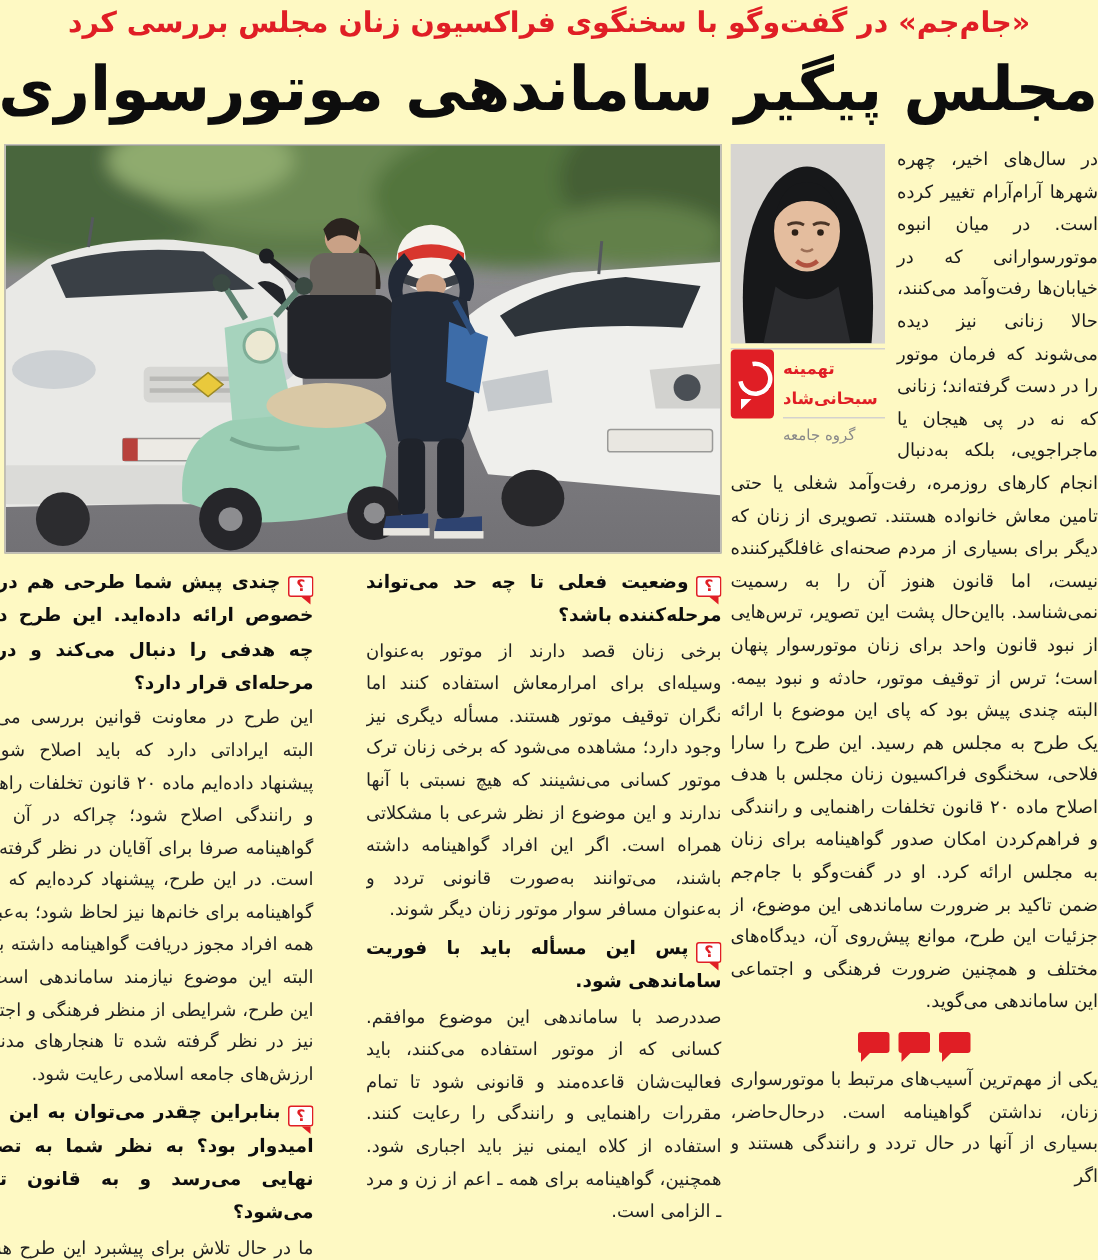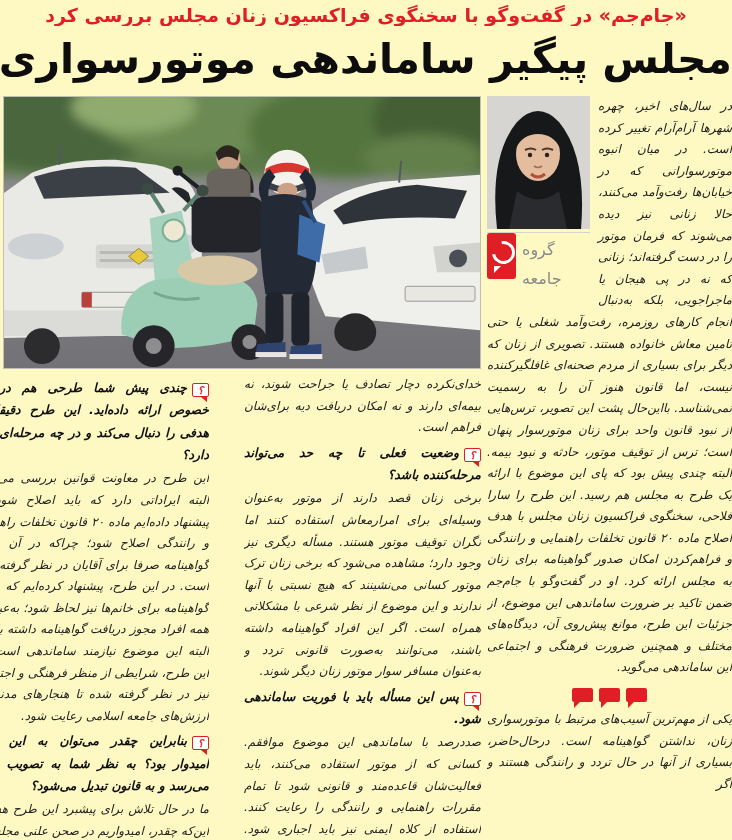--- a/index.html
+++ b/index.html
@@ -24,39 +24,39 @@
   .photo-frame {
     position:absolute; top:96px; right:251px; left:3px; height:273px;
     border:1px solid #c2bfba; background:#888; overflow:hidden;
   }
   .photo-frame svg { display:block; width:100%; height:100%; }
   
   .col { position:absolute; overflow:hidden; font-size:12px; line-height:1.8; text-align:justify; }
   .col-right  { top:96px;  right:0;     width:245px; height:744px; }
   .col-middle { top:374px; right:251px; width:237px; height:466px; }
   .col-left   { top:374px; right:523px; width:237px; height:466px; }
-  .col p { margin-bottom:2px;font-style:italic; }
+  .col p { margin-bottom:2px; }
   
   .reporter-block { float:left; width:103px; margin-right:8px; margin-bottom:4px; }
   .portrait { width:103px; height:133px; background:#d8d6d2; overflow:hidden; }
   .portrait svg { display:block; width:100%; height:100%; }
   .byline { display:flex; flex-direction:row-reverse; margin-top:3px; border-top:1px solid #d4d2ce; }
   .brand-logo { width:29px; height:46px; background:var(--red,#e01e25); border-radius:3px; position:relative; flex:0 0 auto; margin-right:4px; }
   .brand-logo::before {
     content:""; position:absolute; top:8px; left:5px; width:17px; height:17px;
     border:3.5px solid #fff; border-radius:50%; border-left-color:transparent;
     transform:rotate(35deg);
   }
   .brand-logo::after {
     content:""; position:absolute; bottom:6px; left:7px; width:0; height:0;
     border-top:7px solid #fff; border-right:7px solid transparent;
   }
   .byline-texts { flex:1; text-align:left; direction:rtl; padding-left:2px; }
   .reporter-name { color:var(--red,#e01e25); font-size:11px; font-weight:bold; padding:3px 0 2px; border-bottom:1px solid #d4d2ce; }
-  .reporter-group { color:#8a8a8a; font-size:16px; padding-top:3px; }
+  .reporter-group { color:#8a8a8a; font-size:10px; padding-top:3px; }
   
   .q-icon {
     display:inline-block; width:17px; height:14px; margin-left:5px;
     border:1.6px solid var(--red,#e01e25); border-radius:2px; position:relative;
     color:var(--red,#e01e25); font-size:10.5px; font-weight:bold; line-height:12px;
     text-align:center; vertical-align:-2px; background:#fff;
   }
   .q-icon::after {
     content:""; position:absolute; right:1px; bottom:-6px; width:0; height:0;
     border-top:5px solid var(--red,#e01e25); border-left:6px solid transparent;
@@ -189,33 +189,33 @@
           <circle cx="43" cy="59" r="2.2" fill="#2c2017"></circle>
           <circle cx="60" cy="59" r="2.2" fill="#2c2017"></circle>
           <path d="M47 70 Q51 73 55 70" stroke="#9c6f56" stroke-width="1.6" fill="none"></path>
           <path d="M44 78 Q51 84 58 78" stroke="#b0523f" stroke-width="3" fill="none"></path>
           <path d="M30 95 Q51 112 72 95 L80 133 L22 133 Z" fill="#2a2b2e"></path>
         </svg>
       </div>
       <div class="byline">
         <div class="brand-logo"></div>
         <div class="byline-texts">
+          <div class="reporter-name">تهمینه سبحانی‌شاد</div>
           <div class="reporter-group">گروه جامعه</div>
         </div>
       </div>
     </aside>
     <p><span>در سال‌های اخیر، چهره شهرها آرام‌آرام تغییر کرده است. در میان انبوه موتورسوارانی که در خیابان‌ها رفت‌وآمد می‌کنند، حالا زنانی نیز دیده می‌شوند که فرمان موتور را در دست</span> <span>گرفته‌اند؛ زنانی که نه در پی هیجان یا ماجراجویی، بلکه به‌دنبال انجام کارهای روزمره، رفت‌وآمد شغلی یا حتی تامین معاش خانواده هستند. تصویری از زنان که دیگر برای بسیاری از مردم صحنه‌ای غافلگیرکننده نیست، اما قانون هنوز آن را به رسمیت نمی‌شناسد. بااین‌حال پشت این تصویر، ترس‌هایی از نبود قانون واحد برای زنان موتورسوار پنهان است؛ ترس از توقیف موتور، حادثه و نبود بیمه. البته چندی پیش بود که پای این موضوع با ارائه یک طرح به مجلس هم رسید. این طرح را سارا فلاحی، سخنگوی فراکسیون زنان مجلس با هدف اصلاح ماده ۲۰ قانون تخلفات راهنمایی و رانندگی و فراهم‌کردن امکان صدور گواهینامه برای زنان به مجلس ارائه کرد. او در گفت‌وگو با جام‌جم ضمن تاکید بر ضرورت ساماندهی این موضوع، از جزئیات این طرح، موانع پیش‌روی آن، دیدگاه‌های مختلف و همچنین ضرورت فرهنگی و اجتماعی این ساماندهی می‌گوید.</span></p>
     <div class="bubble-sep">
       <span class="bubble"></span><span class="bubble"></span><span class="bubble"></span>
     </div>
     <p class="answer">یکی از مهم‌ترین آسیب‌های مرتبط با موتورسواری زنان، نداشتن گواهینامه است. درحال‌حاضر، بسیاری از آنها در حال تردد و رانندگی هستند و اگر</p>
   </div>
 
   <div class="col col-middle">
-    <p class="answer">خدای‌نکرده دچار تصادف یا جراحت شوند، نه بیمه‌ای دارند و نه امکان دریافت دیه برای‌شان فراهم است.</p>
     <p class="question"><span class="q-icon">؟</span><span>وضعیت فعلی تا چه حد می‌تواند مرحله‌کننده باشد؟</span></p>
     <p class="answer">برخی زنان قصد دارند از موتور به‌عنوان وسیله‌ای برای امرارمعاش استفاده کنند اما نگران توقیف موتور هستند. مسأله دیگری نیز وجود دارد؛ مشاهده می‌شود که برخی زنان ترک موتور کسانی می‌نشینند که هیچ نسبتی با آنها ندارند و این موضوع از نظر شرعی با مشکلاتی همراه است. اگر این افراد گواهینامه داشته باشند، می‌توانند به‌صورت قانونی تردد و به‌عنوان مسافر سوار موتور زنان دیگر شوند.</p>
     <p class="question"><span class="q-icon">؟</span><span>پس این مسأله باید با فوریت ساماندهی شود.</span></p>
     <p class="answer">صددرصد با ساماندهی این موضوع موافقم. کسانی که از موتور استفاده می‌کنند، باید فعالیت‌شان قاعده‌مند و قانونی شود تا تمام مقررات راهنمایی و رانندگی را رعایت کنند. استفاده از کلاه ایمنی نیز باید اجباری شود. همچنین، گواهینامه برای همه ـ اعم از زن و مرد ـ الزامی است.</p>
   </div>
 
   <div class="col col-left">
     <p class="question"><span class="q-icon">؟</span><span>چندی پیش شما طرحی هم در این خصوص ارائه داده‌اید. این طرح دقیقا چه هدفی را دنبال می‌کند و در چه مرحله‌ای قرار دارد؟</span></p>
     <p class="answer">این طرح در معاونت قوانین بررسی می‌شود. البته ایراداتی دارد که باید اصلاح شود. ما پیشنهاد داده‌ایم ماده ۲۰ قانون تخلفات راهنمایی و رانندگی اصلاح شود؛ چراکه در آن صدور گواهینامه صرفا برای آقایان در نظر گرفته شده است. در این طرح، پیشنهاد کرده‌ایم که صدور گواهینامه برای خانم‌ها نیز لحاظ شود؛ به‌عبارتی، همه افراد مجوز دریافت گواهینامه داشته باشند. البته این موضوع نیازمند ساماندهی است. در این طرح، شرایطی از منظر فرهنگی و اجتماعی نیز در نظر گرفته شده تا هنجارهای مدنظر و ارزش‌های جامعه اسلامی رعایت شود.</p>
     <p class="question"><span class="q-icon">؟</span><span>بنابراین چقدر می‌توان به این طرح امیدوار بود؟ به نظر شما به تصویب نهایی می‌رسد و به قانون تبدیل می‌شود؟</span></p>

